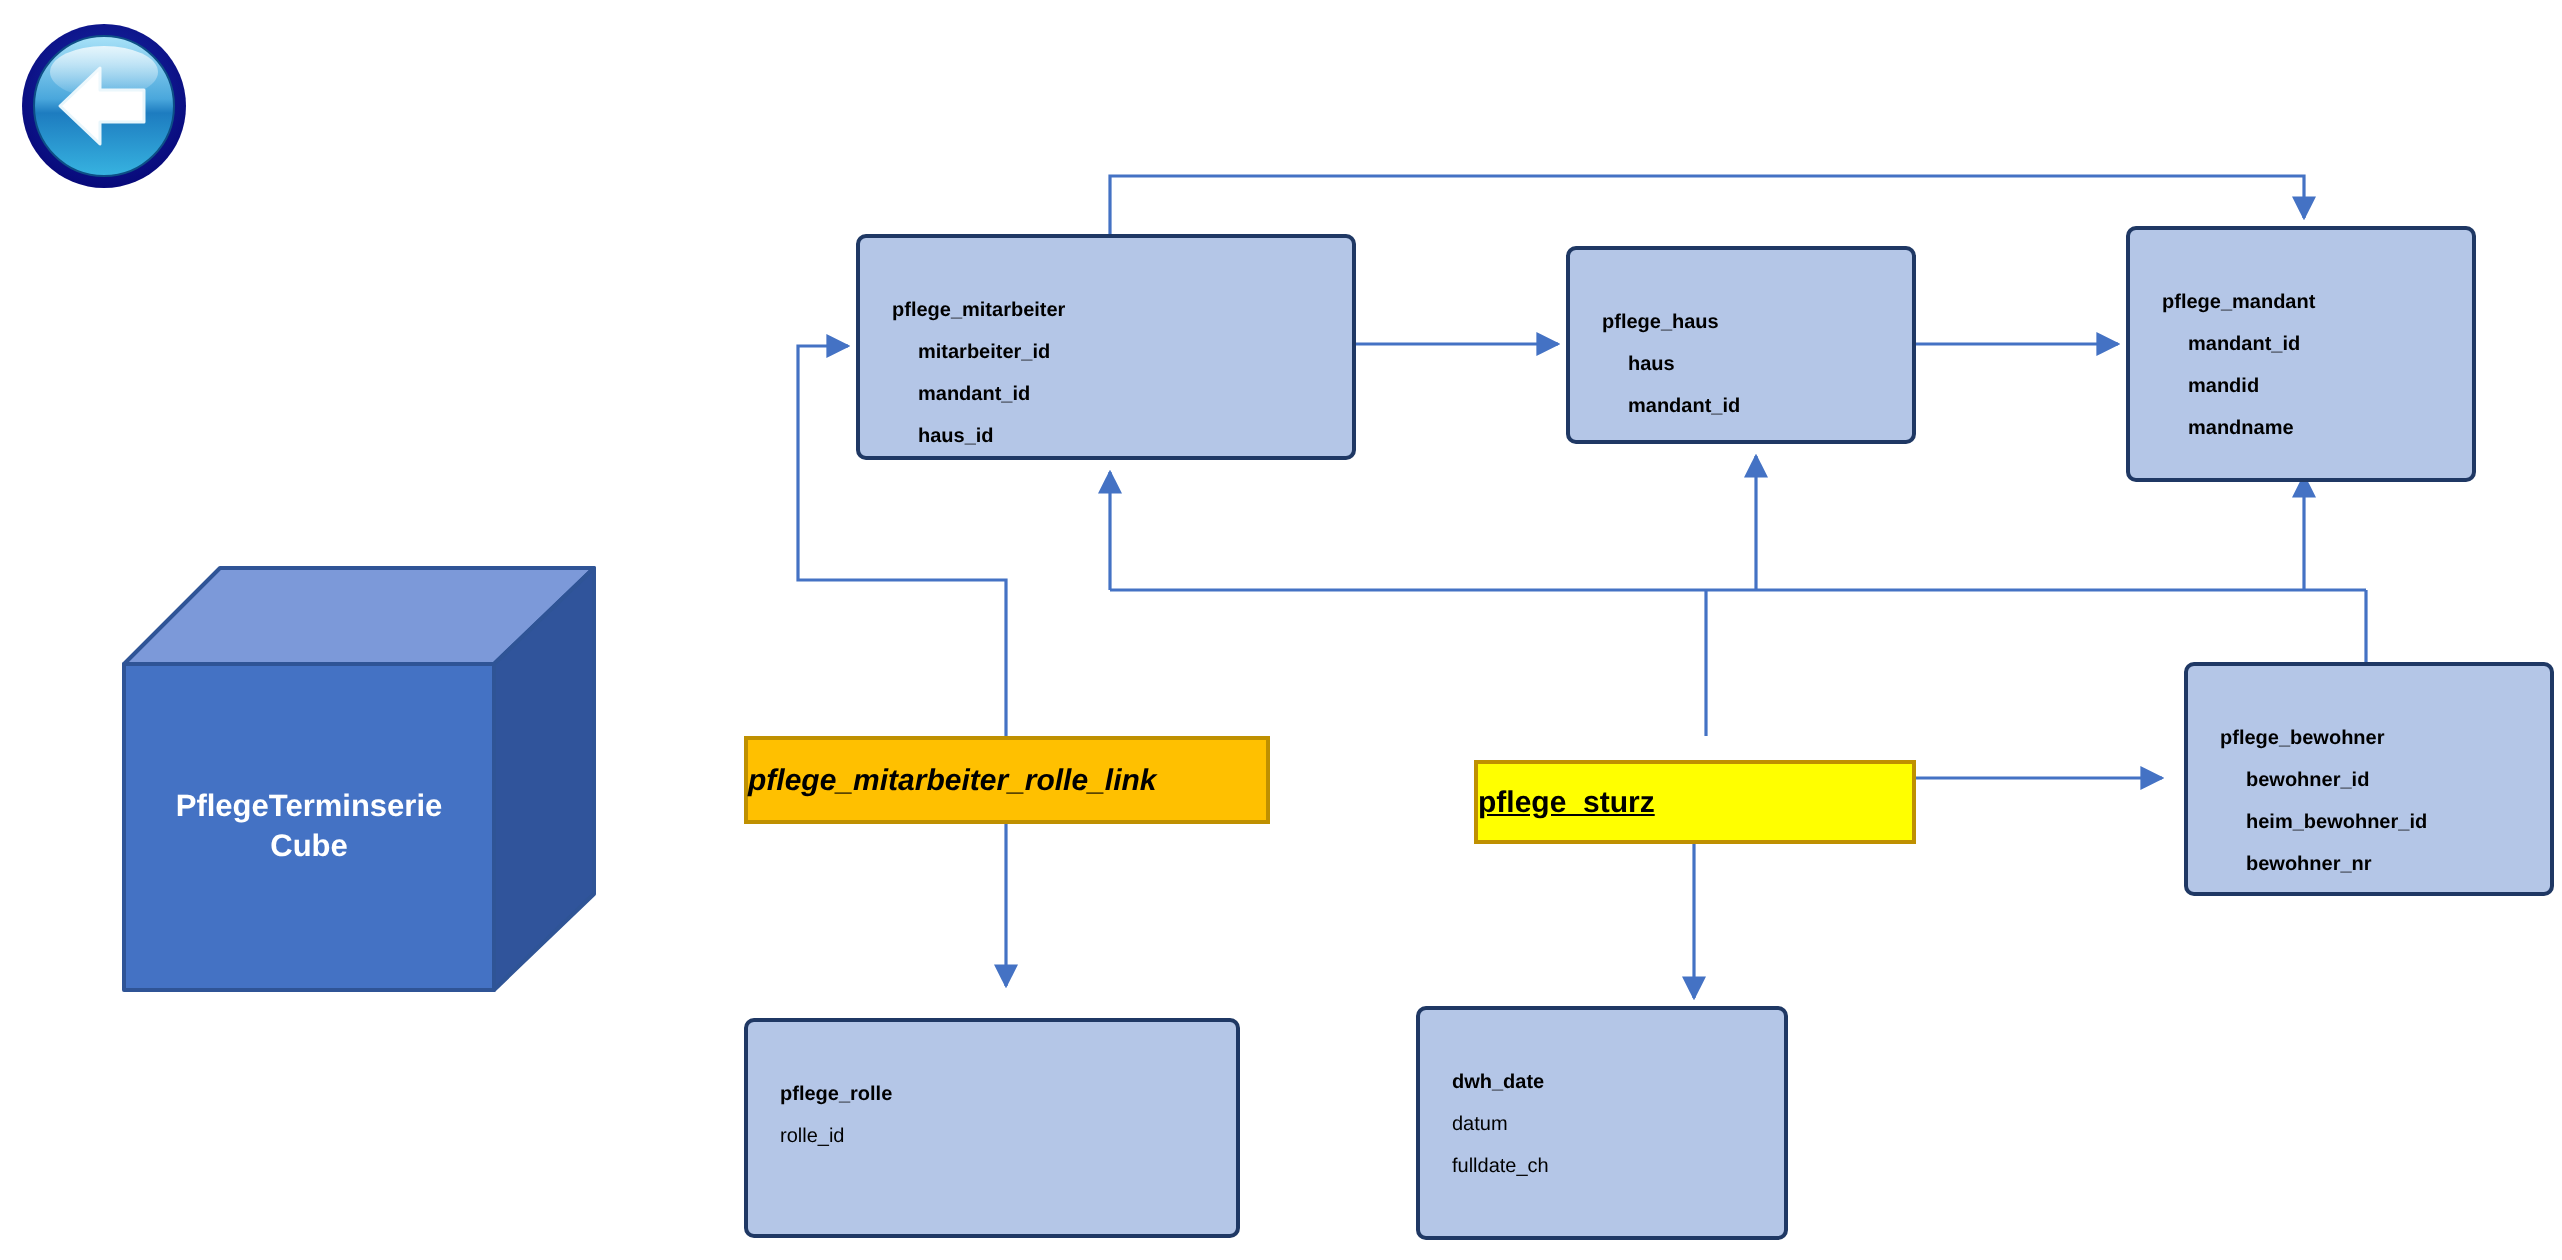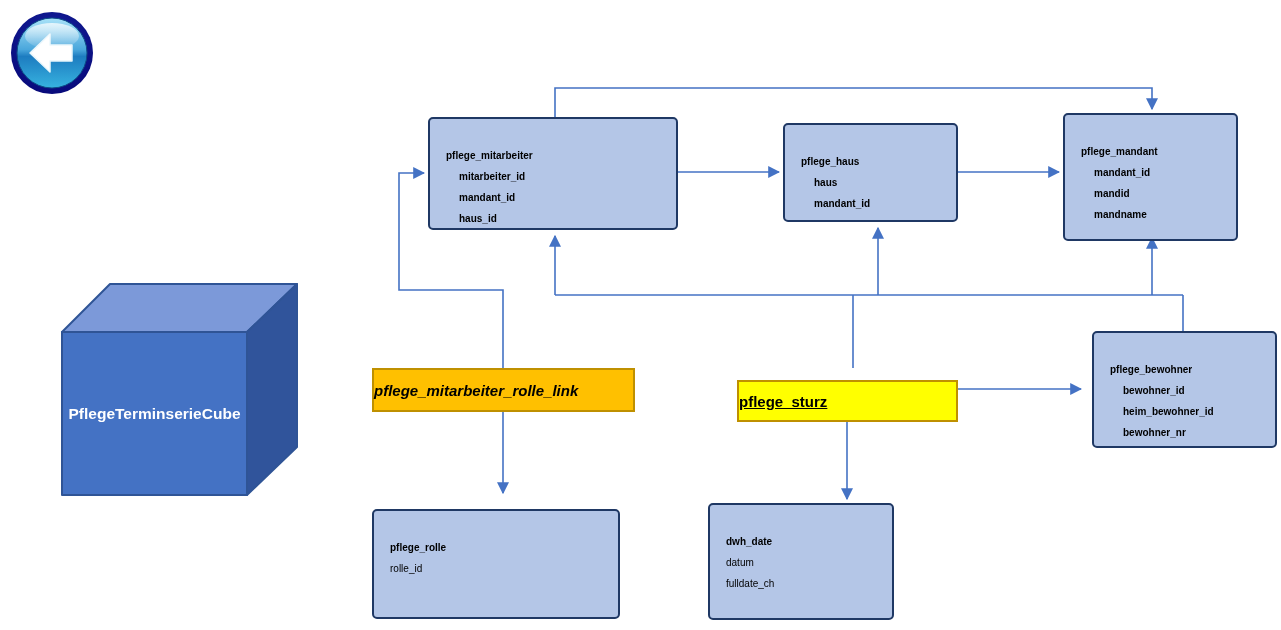--- a/index.html
+++ b/index.html
@@ -24,21 +24,21 @@
     align-items:center;justify-content:flex-start;
     font-size:15px;font-weight:bold;color:#000;
   }
   .linkbox.orange{background:#ffc000;border:2.5px solid #bf9000;font-style:italic;}
   .linkbox.yellow{background:#ffff00;border:2.5px solid #bf9000;text-decoration:underline;}
 
   .backbtn{position:absolute;left:8px;top:8px;width:90px;height:90px;cursor:pointer;}
 
   .cube-label{
     position:absolute;left:62px;top:332px;width:185px;height:163px;
-    display:flex;flex-direction:row;align-items:center;justify-content:center;
+    display:flex;flex-direction:column;align-items:center;justify-content:center;
     color:#ffffff;font-weight:bold;font-size:15.5px;line-height:20px;text-align:center;
   }
 </style>
 </head>
 <body>
 
 <div id="diagram">
 
   <svg class="backbtn" viewBox="0 0 90 90" role="button">
     <defs>

